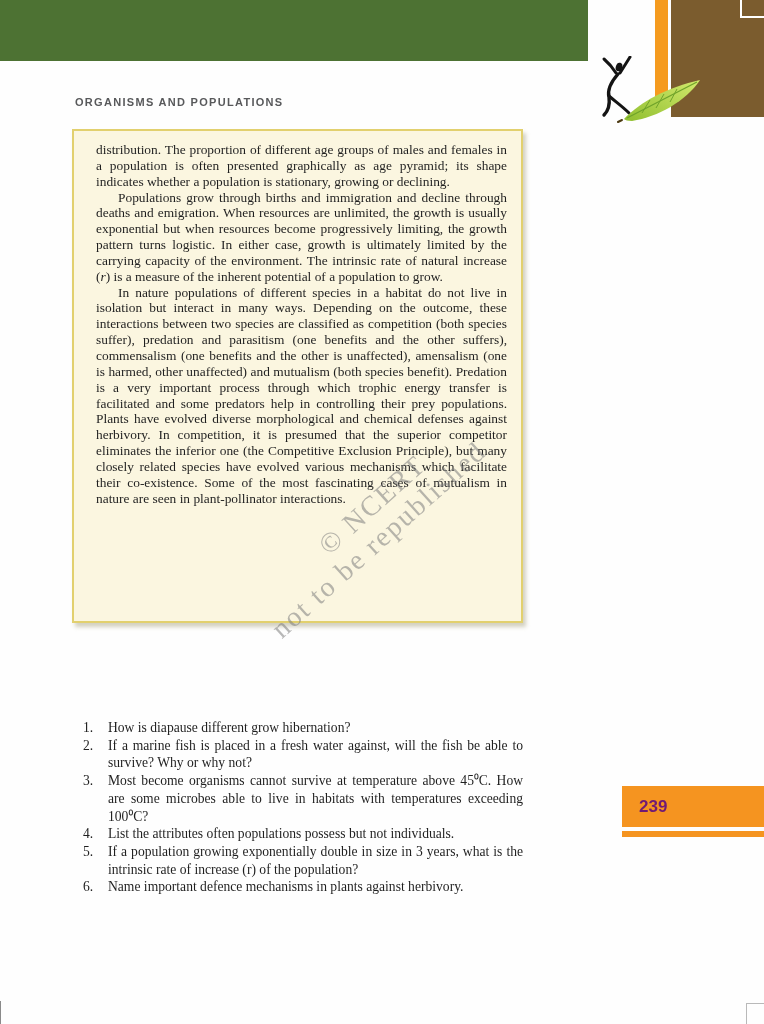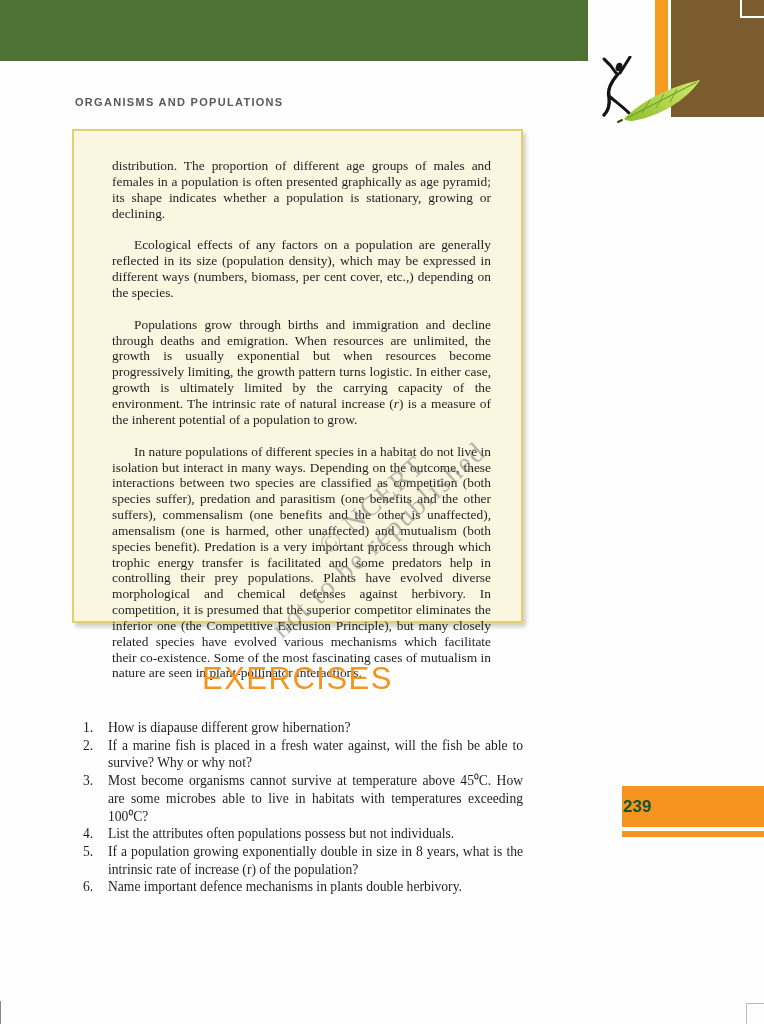--- a/index.html
+++ b/index.html
@@ -20,21 +20,21 @@
     font-size:11px;font-weight:bold;letter-spacing:1.3px;color:#58595b;
   }
   
   .summary-box{
     position:absolute;left:72px;top:129px;width:451px;height:494px;
     box-sizing:border-box;background:#fbf6e0;border:2px solid #e2d06e;
     box-shadow:3px 4px 4px rgba(160,155,120,0.45);
     padding:11px 14px 0 22px;
   }
   .summary-box p{
-    margin:16px;font-size:13.4px;line-height:15.85px;text-align:justify;
+    margin:0;font-size:13.4px;line-height:15.85px;text-align:justify;
     color:#1f1f1f;
   }
   .summary-box p.indent{text-indent:22px;}
   .italic-var{font-style:italic;}
   
   .wm{
     position:absolute;font-family:"Liberation Serif",serif;
     color:rgba(125,125,125,0.55);letter-spacing:2px;white-space:nowrap;
     transform:rotate(-42deg);transform-origin:center;pointer-events:none;
     font-size:28px;z-index:5;
@@ -52,22 +52,22 @@
     margin:0;padding:0;list-style:none;
   }
   .exercise-list li{
     display:flex;font-size:13.6px;line-height:17.7px;margin:0;
   }
   .exercise-list .num{flex:0 0 25px;}
   .exercise-list .txt{flex:1;text-align:justify;}
   
   .page-badge{
     position:absolute;left:622px;top:786px;width:142px;height:41px;
-    background:#f59420;color:#14532d;font-family:"Liberation Sans",sans-serif;
-    font-weight:bold;font-size:17px;line-height:41px;padding-left:1px;
+    background:#f59420;color:#701a75;font-family:"Liberation Sans",sans-serif;
+    font-weight:bold;font-size:17px;line-height:41px;padding-left:17px;
     box-sizing:border-box;
   }
   .page-badge-underline{
     position:absolute;left:622px;top:831px;width:142px;height:6px;background:#f59420;
   }
   
   .footer-year{
     position:absolute;left:0;top:1028px;width:752px;text-align:center;
     font-family:"Liberation Sans",sans-serif;font-size:11px;color:#3c3c3c;
   }
@@ -108,54 +108,52 @@
       <path d="M32,63 C48,46 76,31 108,24 C94,45 66,61 40,65 C36,65 33,64 32,63 Z" fill="url(#leafGrad)"></path>
       <path d="M35,62 Q70,44 105,26" stroke="#6fa32a" stroke-width="1.3" fill="none"></path>
       <path d="M50,57 L58,44 M64,52 L72,38 M78,46 L85,33" stroke="#6fa32a" stroke-width="1" fill="none"></path>
     </g>
   </svg>
 
   <div class="running-head">ORGANISMS AND POPULATIONS</div>
 
   <div class="summary-box">
     <p>distribution. The proportion of different age groups of males and females in a population is often presented graphically as age pyramid; its shape indicates whether a population is stationary, growing or declining.</p>
-    <p class="indent">Ecological effects of any factors on a population are generally reflected in its size (population density), which may be expressed in different ways (numbers, biomass, per cent cover, etc.,) depending on the species.</p>
     <p class="indent"><span>Populations grow through births and immigration and decline through deaths and emigration.  When resources are unlimited, the growth is usually exponential but when resources become progressively limiting, the growth pattern turns logistic. In either case, growth is ultimately limited by the carrying capacity of the environment. The intrinsic rate of natural increase (</span><span class="italic-var">r</span><span>) is a measure of the inherent potential of a population to grow.</span></p>
     <p class="indent">In nature populations of different species in a habitat do not live in isolation but interact in many ways.  Depending on the outcome, these interactions between two species are classified as competition (both species suffer), predation and parasitism (one benefits and the other suffers), commensalism (one benefits and the other is unaffected), amensalism (one is harmed, other unaffected) and mutualism (both species benefit).  Predation is a very important process through which trophic energy transfer is facilitated and some predators help in controlling their prey populations. Plants have evolved diverse morphological and chemical defenses against herbivory.  In competition, it is presumed that the superior competitor eliminates the inferior one (the Competitive Exclusion Principle), but many closely related species have evolved various mechanisms which facilitate their co-existence. Some of the most fascinating cases of mutualism in nature are seen in plant-pollinator interactions.</p>
   </div>
 
   <div class="wm wm1">© NCERT</div>
   <div class="wm wm2">not to be republished</div>
 
-  <div class="exercises-title">EXERCISES</div>
 
   <ol class="exercise-list">
     <li>
       <span class="num">1.</span>
       <span class="txt">How is diapause different grow hibernation?</span>
     </li>
     <li>
       <span class="num">2.</span>
       <span class="txt">If a marine fish is placed in a fresh water against, will the fish be able to survive? Why or why not?</span>
     </li>
     <li>
       <span class="num">3.</span>
       <span class="txt">Most become organisms cannot survive at temperature above 45⁰C. How are some microbes able to live in habitats with temperatures exceeding 100⁰C?</span>
     </li>
     <li>
       <span class="num">4.</span>
       <span class="txt">List the attributes often populations possess but not individuals.</span>
     </li>
     <li>
       <span class="num">5.</span>
-      <span class="txt">If a population growing exponentially double in size in 8 years, what is the intrinsic rate of increase (r) of the population?</span>
+      <span class="txt">If a population growing exponentially double in size in 3 years, what is the intrinsic rate of increase (r) of the population?</span>
     </li>
     <li>
       <span class="num">6.</span>
-      <span class="txt">Name important defence mechanisms in plants double herbivory.</span>
+      <span class="txt">Name important defence mechanisms in plants against herbivory.</span>
     </li>
   </ol>
 
   <div class="page-badge">239</div>
   <div class="page-badge-underline"></div>
 
   <div class="footer-year">2020-21</div>
 
   <div class="scan-left"></div>
   <div class="scan-right"></div>

